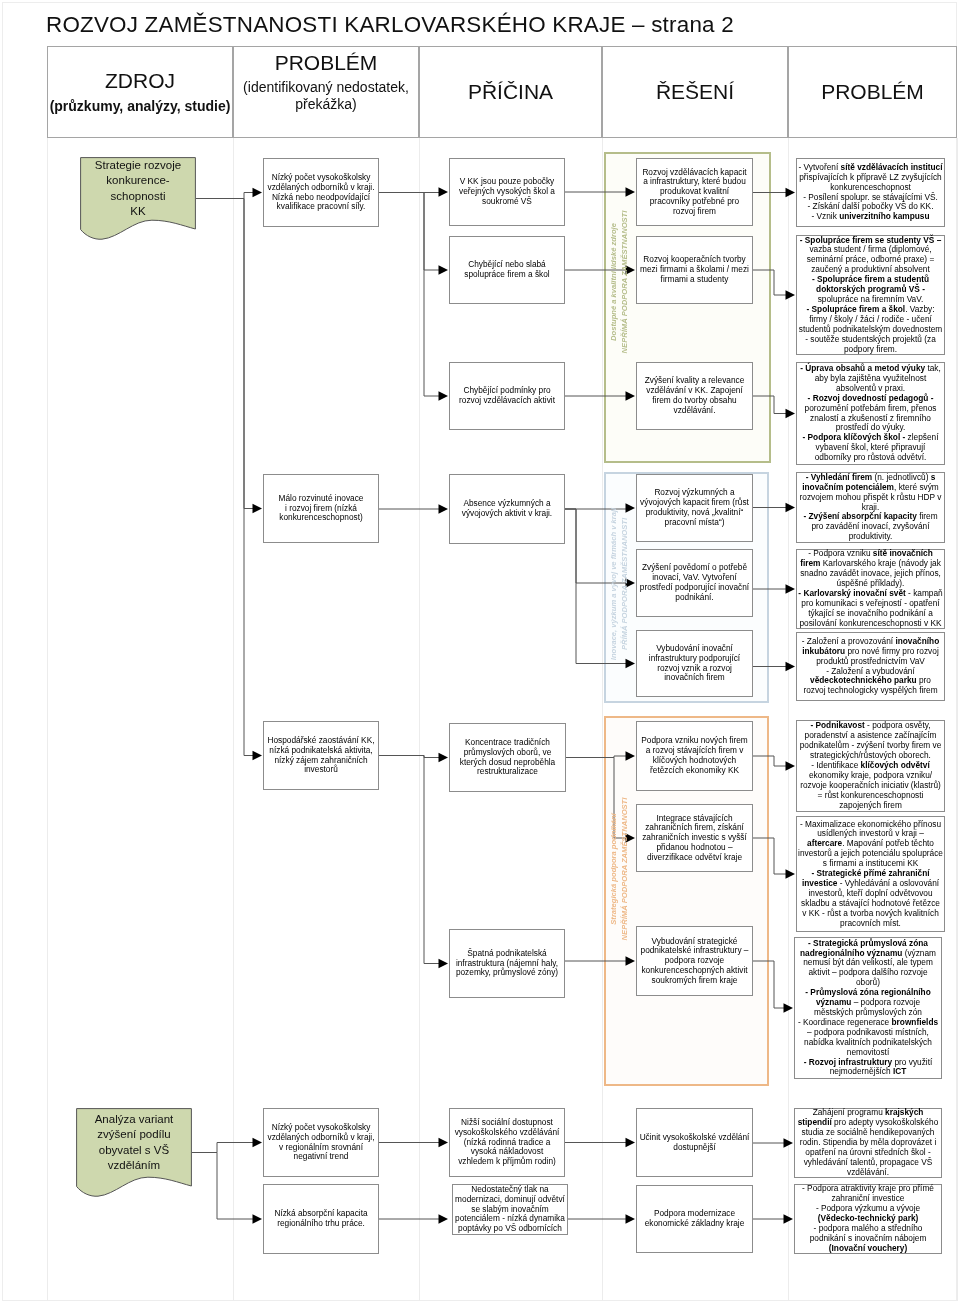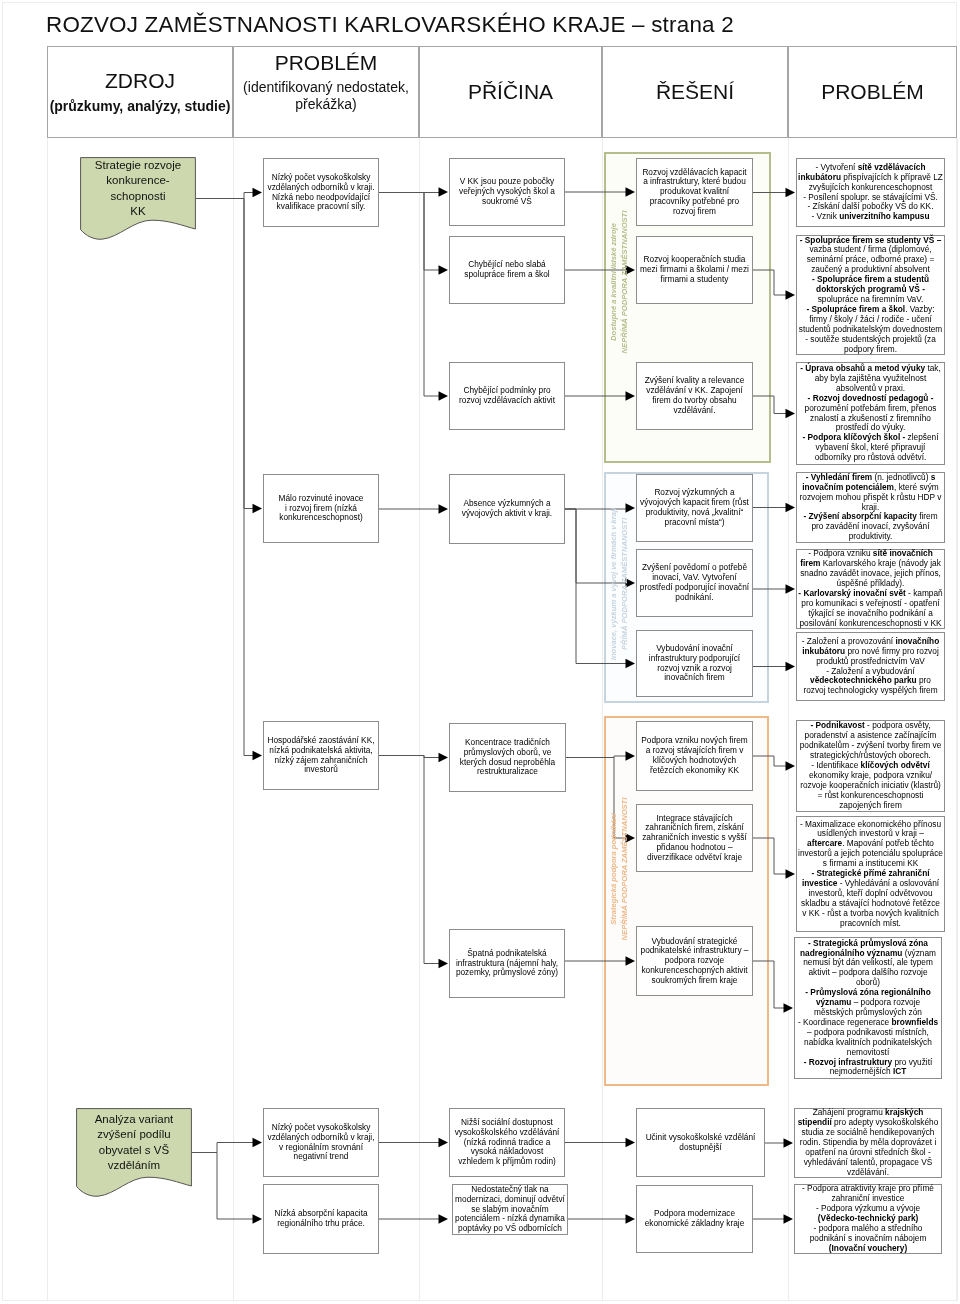--- a/index.html
+++ b/index.html
@@ -118,21 +118,21 @@
 <div class="box " style="left:449px;top:1108px;width:116px;height:69px">
       <span>Nižší sociální dostupnost vysokoškolského vzdělávání (nízká rodinná tradice a vysoká nákladovost vzhledem k příjmům rodin)</span>
     </div>
 <div class="box " style="left:452px;top:1184px;width:116px;height:51px">
       <span>Nedostatečný tlak na modernizaci, dominují odvětví se slabým inovačním potenciálem - nízká dynamika poptávky po VŠ odbornících</span>
     </div>
 <div class="box " style="left:636px;top:158px;width:117px;height:68px">
       <span>Rozvoj vzdělávacích kapacit a infrastruktury, které budou produkovat kvalitní pracovníky potřebné pro rozvoj firem</span>
     </div>
 <div class="box " style="left:636px;top:236px;width:117px;height:68px">
-      <span>Rozvoj kooperačních studia mezi firmami a školami / mezi firmami a studenty</span>
+      <span>Rozvoj kooperačních tvorby mezi firmami a školami / mezi firmami a studenty</span>
     </div>
 <div class="box " style="left:636px;top:362px;width:117px;height:68px">
       <span>Zvýšení kvality a relevance vzdělávání v KK. Zapojení firem do tvorby obsahu vzdělávání.</span>
     </div>
 <div class="box " style="left:636px;top:474px;width:117px;height:68px">
       <span>Rozvoj výzkumných a vývojových kapacit firem (růst produktivity, nová „kvalitní“ pracovní místa“)</span>
     </div>
 <div class="box " style="left:636px;top:549px;width:117px;height:68px">
       <span>Zvýšení povědomí o potřebě inovací, VaV. Vytvoření prostředí podporující inovační podnikání.</span>
     </div>
@@ -141,28 +141,28 @@
     </div>
 <div class="box " style="left:636px;top:721px;width:117px;height:70px">
       <span>Podpora vzniku nových firem a rozvoj stávajících firem v klíčových hodnotových řetězcích ekonomiky KK</span>
     </div>
 <div class="box " style="left:636px;top:804px;width:117px;height:68px">
       <span>Integrace stávajících zahraničních firem, získání zahraničních investic s vyšší přidanou hodnotou – diverzifikace odvětví kraje</span>
     </div>
 <div class="box " style="left:636px;top:926px;width:117px;height:70px">
       <span>Vybudování strategické podnikatelské infrastruktury – podpora rozvoje konkurenceschopných aktivit soukromých firem kraje</span>
     </div>
-<div class="box " style="left:636px;top:1108px;width:129px;height:69px">
+<div class="box " style="left:636px;top:1108px;width:117px;height:69px">
       <span>Učinit vysokoškolské vzdělání dostupnější</span>
     </div>
 <div class="box " style="left:636px;top:1185px;width:117px;height:68px">
       <span>Podpora modernizace ekonomické základny kraje</span>
     </div>
 <div class="box mbox" style="left:796px;top:158px;width:149px;height:69px">
-      <span>- Vytvoření <b>sítě vzdělávacích inkubátoru</b> přispívajících k přípravě LZ zvyšujících konkurenceschopnost<br>- Posílení spolupr. se stávajícími VŠ.<br>- Získání další pobočky VŠ do KK.<br>- Vznik <b>univerzitního kampusu</b></span>
+      <span>- Vytvoření <b>sítě vzdělávacích institucí</b> přispívajících k přípravě LZ zvyšujících konkurenceschopnost<br>- Posílení spolupr. se stávajícími VŠ.<br>- Získání další pobočky VŠ do KK.<br>- Vznik <b>univerzitního kampusu</b></span>
     </div>
 <div class="box mbox" style="left:796px;top:235px;width:149px;height:120px">
       <span><b>- Spolupráce firem se studenty VŠ –</b> vazba student / firma (diplomové, seminární práce, odborné praxe) = zaučený a produktivní absolvent<br><b>- Spolupráce firem a studentů doktorských programů VŠ -</b> spolupráce na firemním VaV.<br><b>- Spolupráce firem a škol</b>. Vazby: firmy / školy / žáci / rodiče - učení studentů podnikatelským dovednostem<br>- soutěže studentských projektů (za podpory firem.</span>
     </div>
 <div class="box mbox" style="left:796px;top:362px;width:149px;height:103px">
       <span><b>- Úprava obsahů a metod výuky</b> tak, aby byla zajištěna využitelnost absolventů v praxi.<br><b>- Rozvoj dovedností pedagogů -</b> porozumění potřebám firem, přenos znalostí a zkušeností z firemního prostředí do výuky.<br><b>- Podpora klíčových škol -</b> zlepšení vybavení škol, které připravují odborníky pro růstová odvětví.</span>
     </div>
 <div class="box mbox" style="left:796px;top:472px;width:149px;height:71px">
       <span><b>- Vyhledání firem</b> (n. jednotlivců) <b>s inovačním potenciálem</b>, které svým rozvojem mohou přispět k růstu HDP v kraji.<br><b>- Zvýšení absorpční kapacity</b> firem pro zavádění inovací, zvyšování produktivity.</span>
     </div>

